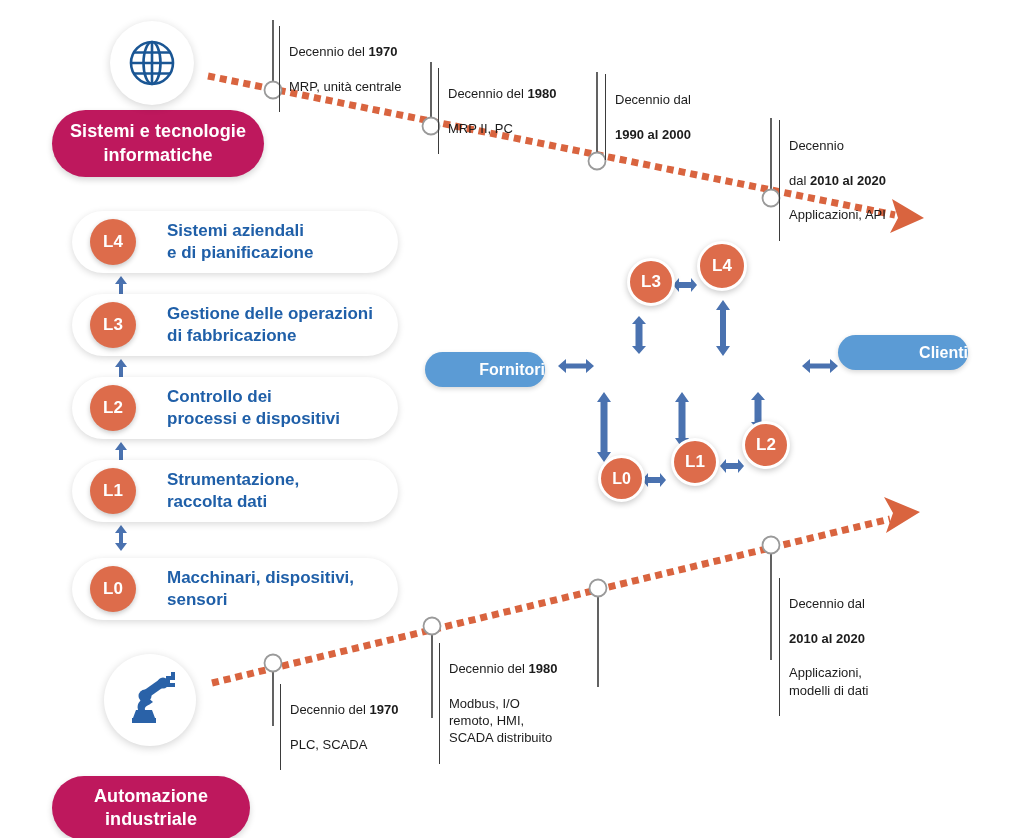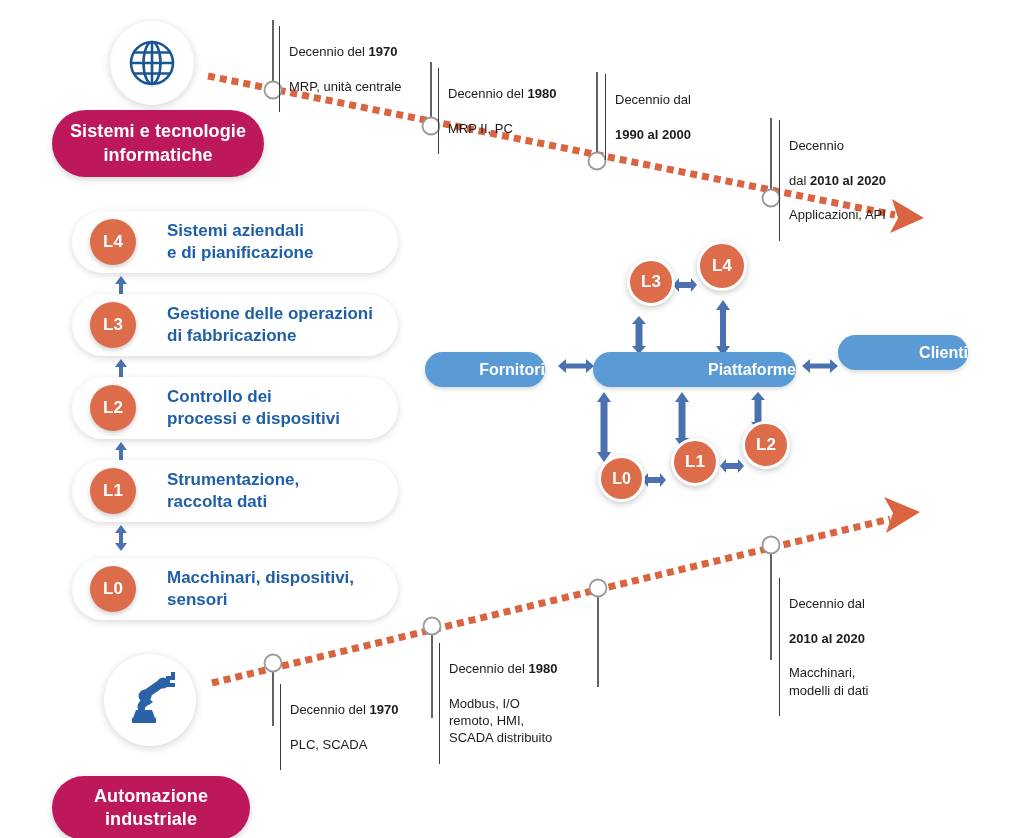--- a/index.html
+++ b/index.html
@@ -272,23 +272,20 @@
 
       <path d="M222 240 L228 233 V237 H240 V233 L246 240 L240 247 V243 H228 V247 Z"></path>
 
       <path d="M300 226 L306 219 V223 H318 V219 L324 226 L318 233 V229 H306 V233 Z"></path>
     </g>
   </svg>
 
   <div class="plat-pill nosel" style="left:425px;top:352px;width:120px;">
     <span>Fornitori</span>
   </div>
-  <div class="plat-pill nosel" style="left:593px;top:352px;width:203px;">
-    <span>Piattaforme</span>
-  </div>
   <div class="plat-pill nosel" style="left:838px;top:335px;width:130px;">
     <span>Clienti</span>
   </div>
 
   <div class="lcircle nosel" style="left:627px;top:258px;width:48px;height:48px;font-size:17px;">L3</div>
   <div class="lcircle nosel" style="left:697px;top:241px;width:50px;height:50px;font-size:17px;">L4</div>
   <div class="lcircle nosel" style="left:598px;top:455px;width:47px;height:47px;font-size:16px;">L0</div>
   <div class="lcircle nosel" style="left:671px;top:438px;width:48px;height:48px;font-size:17px;">L1</div>
   <div class="lcircle nosel" style="left:742px;top:421px;width:48px;height:48px;font-size:17px;">L2</div>
 
@@ -327,17 +324,17 @@
     <div><span>Decennio del </span><b>1980</b></div>
     <div>Modbus, I/O
 remoto, HMI,
 SCADA distribuito</div>
   </div>
 
 
   <div class="callout" style="left:779px;top:578px;width:150px;">
     <div>Decennio dal</div>
     <div><b>2010 al 2020</b></div>
-    <div>Macchinari,
+    <div>Applicazioni,
 modelli di dati</div>
   </div>
 
 </div>
 
 </body></html>

